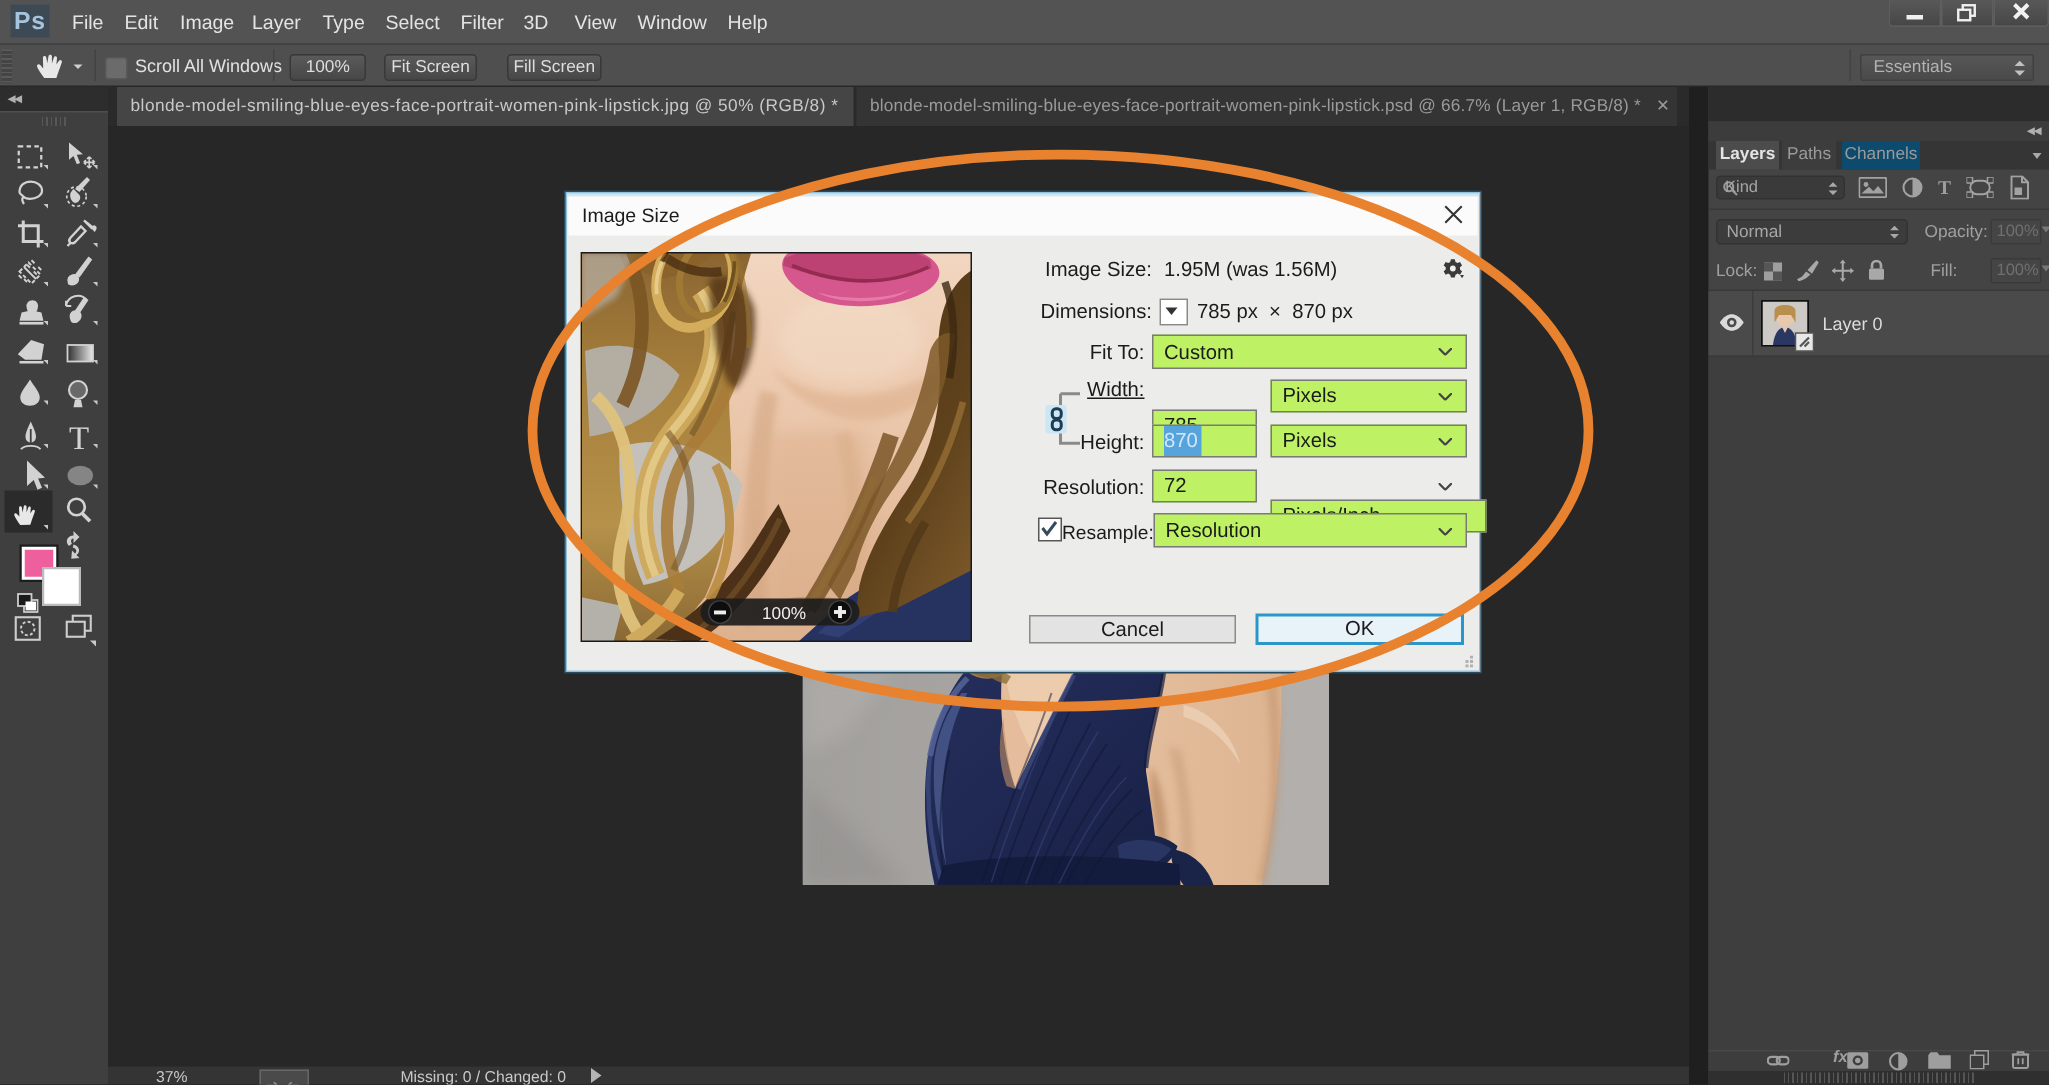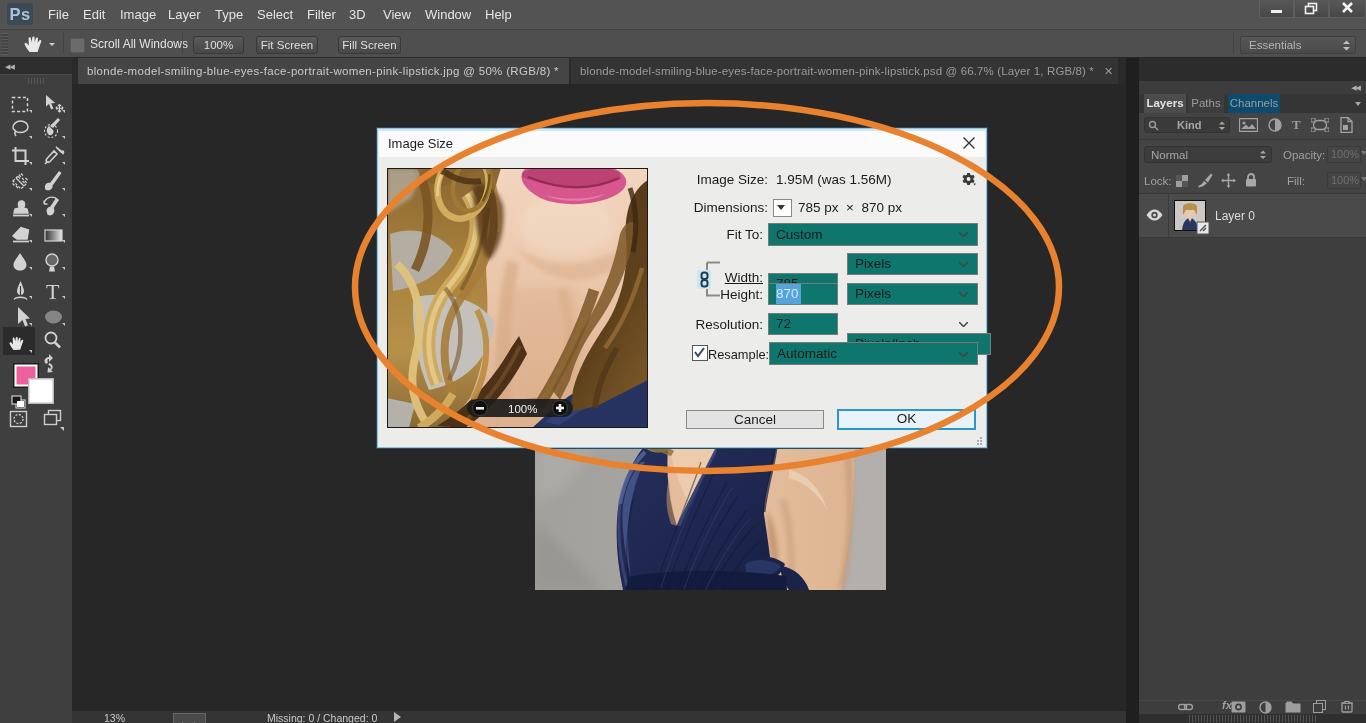--- a/index.html
+++ b/index.html
@@ -22,21 +22,21 @@
   #toolcollapse{left:0;top:58px;width:72px;height:16px;background:#2d2d2d;color:#b0b0b0;font-size:7px;line-height:17px;padding-left:5px;box-sizing:border-box;letter-spacing:-1px;}
   #toolbar{left:0;top:74px;width:72px;height:649px;background:#3f3f3f;border-top:1px solid #4e4e4e;box-sizing:border-box;}
   #statusbar{left:72px;top:711px;width:1054px;height:12px;background:#343434;color:#c6c6c6;font-size:10px;}
   #gutter{left:1126px;top:58px;width:13px;height:665px;background:#1f1f1f;}
   #rpanel{left:1139px;top:58px;width:227px;height:665px;background:#444444;}
   #dialog{left:377px;top:128px;width:610px;height:320px;background:#ececeb;
           border:1px solid #8fc3dc;outline:1px solid #2a4a5e;box-sizing:border-box;
           box-shadow:inset 0 2px 0 #cfe7f2;}
   .dlabel{position:absolute;color:#1b1b1b;font-size:13.5px;text-align:right;}
   .dtext{position:absolute;color:#1b1b1b;font-size:13.5px;}
-  .dinput{position:absolute;background:#0f766e;border:1px solid #7a7a7a;box-sizing:border-box;
+  .dinput{position:absolute;background:#bef264;border:1px solid #7a7a7a;box-sizing:border-box;
           font-size:13.5px;color:#1b1b1b;padding-left:7px;}
   .chev{position:absolute;width:9px;height:5px;}
   .rlabel{position:absolute;color:#a0a0a0;font-size:11.5px;}
 </style></head>
 <body>
 
 <div id="menubar" class="abs"></div>
 <div id="pslogo" class="abs">Ps</div>
 <div class="abs menuitem" style="left:48px;">File</div>
 <div class="abs menuitem" style="left:83px;">Edit</div>
@@ -296,21 +296,21 @@
     <path d="M149 141 C163 102 182 64 197 40"></path>
     <path d="M171 141 C186 110 202 84 216 70"></path>
   </g>
 
   <path d="M110 0 C118 6 128 6 136 0 Z" fill="#9c7c48"></path>
   <path d="M113 0 C120 5 128 5 134 0 Z" fill="#8a6a3c"></path>
   <path d="M122 0 C126 5 131 7 136 8 L139 3 L134 0 Z" fill="#8d6f3a" opacity="0.8"></path>
 </svg>
 
 <div id="statusbar" class="abs"></div>
-<div class="abs" style="left:104px;top:712px;font-size:10.5px;color:#c9c9c9;">13%</div>
+<div class="abs" style="left:104px;top:712px;font-size:10.5px;color:#c9c9c9;">37%</div>
 <div class="abs" style="left:173px;top:713px;width:31px;height:9px;background:#4a4a4a;border:1px solid #666;"><svg width="29" height="7">
       <path d="M4 3.5 h7 M11 3.5 l-2.5-2 M11 3.5 l-2.5 2 M25 3.5 h-7 M18 3.5 l2.5-2 M18 3.5 l2.5 2" stroke="#9a9a9a" stroke-width="1"></path>
     </svg></div>
 <div class="abs" style="left:267px;top:712px;font-size:10.5px;color:#c9c9c9;">Missing: 0 / Changed: 0</div>
 <div class="abs" style="left:394px;top:712px;width:0;height:0;border:5px solid transparent;border-left:7px solid #b5b5b5;"></div>
 
 <div id="gutter" class="abs"></div>
 <div id="rpanel" class="abs"></div>
 
 <div class="abs" style="left:1139px;top:58px;width:227px;height:23px;background:#2c2c2c;"></div>
@@ -322,21 +322,21 @@
 <div class="abs" style="left:1144px;top:94px;width:42px;height:19px;background:#4c4c4c;color:#e3e3e3;font-size:11.5px;font-weight:bold;text-align:center;line-height:19px;">Layers</div>
 <div class="abs" style="left:1188px;top:94px;width:36px;height:19px;background:#3d3d3d;color:#9b9b9b;font-size:11.5px;text-align:center;line-height:19px;">Paths</div>
 <div class="abs" style="left:1228px;top:94px;width:52px;height:19px;background:#0c4a6e;color:#9b9b9b;font-size:11.5px;text-align:center;line-height:19px;">Channels</div>
 <div class="abs" style="left:1355px;top:102px;width:0;height:0;border:3.5px solid transparent;border-top:4.5px solid #a8a8a8;"></div>
 
 <div class="abs" style="left:1144px;top:117px;width:86px;height:16px;background:#3a3a3a;border:1px solid #323232;border-radius:3px;box-sizing:border-box;">
   <svg style="position:absolute;left:3px;top:2px;" width="11" height="11">
       <circle cx="4.5" cy="4.5" r="3" fill="none" stroke="#9a9a9a" stroke-width="1.4"></circle>
       <path d="M7 7 L10 10" stroke="#9a9a9a" stroke-width="1.4"></path>
     </svg>
-  <span style="position:absolute;left:32px;top:1px;color:#a6a6a6;font-size:11px;font-weight:bold;">Kind</span>
+  <span style="position:absolute;left:5px;top:1px;color:#a6a6a6;font-size:11px;">Kind</span>
   <svg style="position:absolute;right:3px;top:2.5px;" width="8" height="10">
       <path d="M1 3.5 L4 0.5 L7 3.5 Z M1 6 L4 9 L7 6 Z" fill="#a8a8a8"></path>
     </svg>
 </div>
 <svg class="abs" style="left:1239px;top:118px;" width="19" height="14">
     <rect x="0.5" y="0.5" width="18" height="13" rx="1" fill="none" stroke="#a2a2a2" stroke-width="1.3"></rect>
     <circle cx="5" cy="5" r="1.6" fill="#a2a2a2"></circle>
     <path d="M2 11 L7 6.5 L10 9.5 L13 6 L17 11 Z" fill="#a2a2a2"></path>
   </svg>
 <svg class="abs" style="left:1268px;top:118px;" width="14" height="14">
@@ -558,21 +558,21 @@
 <div class="dlabel" style="left:640px;top:200px;width:128px;">Dimensions:</div>
 <div class="abs" style="left:773px;top:199px;width:17px;height:16px;background:#fff;border:1px solid #8a8a8a;"></div>
 <div class="abs" style="left:777px;top:205px;width:0;height:0;border:4px solid transparent;border-top:5px solid #333;"></div>
 <div class="dtext" style="left:798px;top:200px;">785 px &nbsp;×&nbsp; 870 px</div>
 <div class="dlabel" style="left:640px;top:227px;width:123px;">Fit To:</div>
 <div class="dinput" style="left:768px;top:223px;width:210px;height:23px;line-height:21px;">Custom</div>
 <svg class="chev" style="left:959px;top:232px;">
     <path d="M0 0 L4.5 4.5 L9 0" stroke="#444" stroke-width="1.5" fill="none"></path>
   </svg>
 
-<div class="dlabel" style="left:640px;top:270px;width:123px;text-decoration:underline;">Width:</div>
+<div class="dlabel" style="left:640px;top:252px;width:123px;text-decoration:underline;">Width:</div>
 <div class="dinput" style="left:768px;top:253px;width:70px;height:22px;line-height:20px;margin-top:20px;">785</div>
 <div class="dinput" style="left:847px;top:253px;width:131px;height:22px;line-height:20px;">Pixels</div>
 <svg class="chev" style="left:959px;top:262px;">
     <path d="M0 0 L4.5 4.5 L9 0" stroke="#444" stroke-width="1.5" fill="none"></path>
   </svg>
 
 <div class="dlabel" style="left:640px;top:287px;width:123px;">Height:</div>
 <div class="dinput" style="left:768px;top:283px;width:70px;height:22px;line-height:20px;"><span style="background:#57a3dc;color:#cfeaff;padding:2px 2px 3px 0;">870</span></div>
 <div class="dinput" style="left:847px;top:283px;width:131px;height:22px;line-height:20px;">Pixels</div>
 <svg class="chev" style="left:959px;top:292px;">
@@ -593,21 +593,21 @@
 <div class="dinput" style="left:847px;top:301px;width:144px;height:22px;line-height:20px;margin-top:32px;">Pixels/Inch</div>
 <svg class="chev" style="left:959px;top:322px;">
     <path d="M0 0 L4.5 4.5 L9 0" stroke="#444" stroke-width="1.5" fill="none"></path>
   </svg>
 
 <div class="abs" style="left:692px;top:345px;width:14px;height:14px;background:#fff;border:1px solid #555;"></div>
 <svg class="abs" style="left:694px;top:347px;" width="12" height="11">
     <path d="M1 5 L4 9 L10 1" stroke="#344a5e" stroke-width="2" fill="none"></path>
   </svg>
 <div class="dtext" style="left:708px;top:347px;font-size:12.8px;">Resample:</div>
-<div class="dinput" style="left:769px;top:342px;width:209px;height:23px;line-height:21px;">Automatic</div>
+<div class="dinput" style="left:769px;top:342px;width:209px;height:23px;line-height:21px;">Resolution</div>
 <svg class="chev" style="left:959px;top:352px;">
     <path d="M0 0 L4.5 4.5 L9 0" stroke="#444" stroke-width="1.5" fill="none"></path>
   </svg>
 
 <div class="abs" style="left:686px;top:410px;width:138px;height:19px;background:#e3e3e3;border:1px solid #8a8a8a;box-sizing:border-box;text-align:center;line-height:17px;font-size:13.5px;color:#1b1b1b;">Cancel</div>
 <div class="abs" style="left:837px;top:409px;width:139px;height:21px;background:#e8f2f9;border:2px solid #2d96c8;box-sizing:border-box;text-align:center;line-height:16px;font-size:13.5px;color:#1b1b1b;">OK</div>
 <svg class="abs" style="left:975px;top:437px;" width="8" height="8">
     <g fill="#b0b0b0">
       <rect x="5" y="0" width="2" height="2"></rect>
       <rect x="5" y="3" width="2" height="2"></rect>

